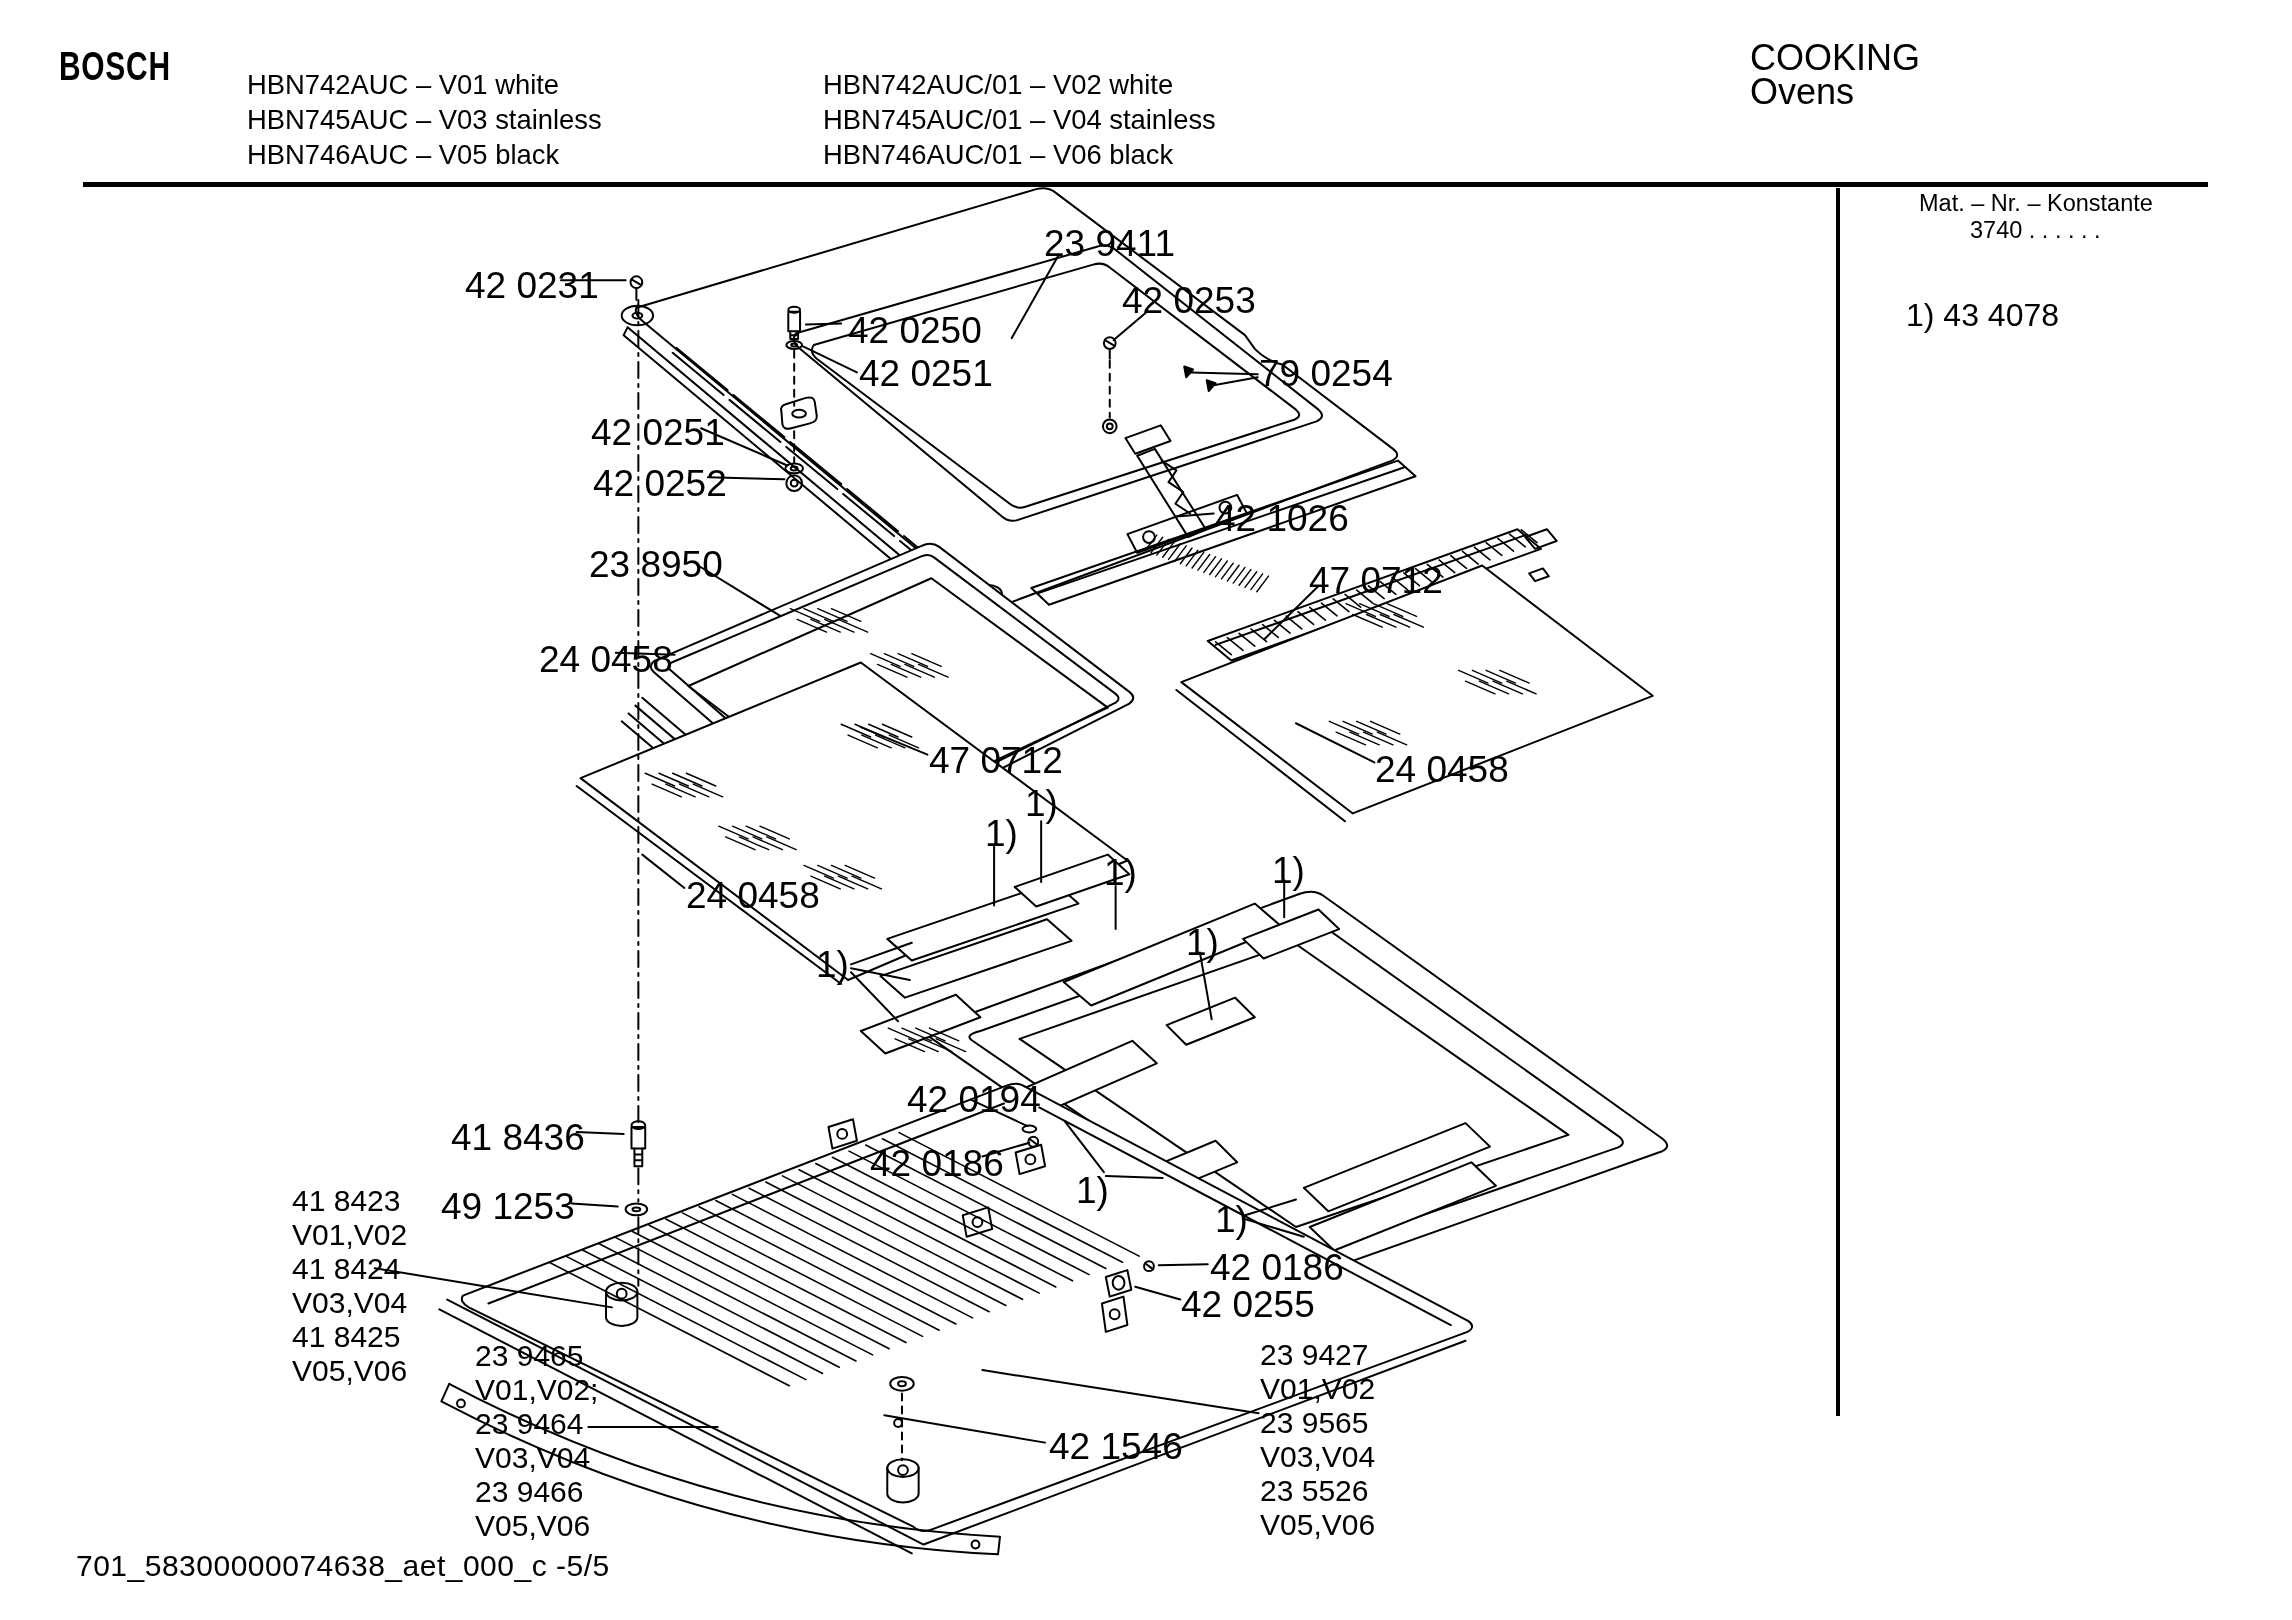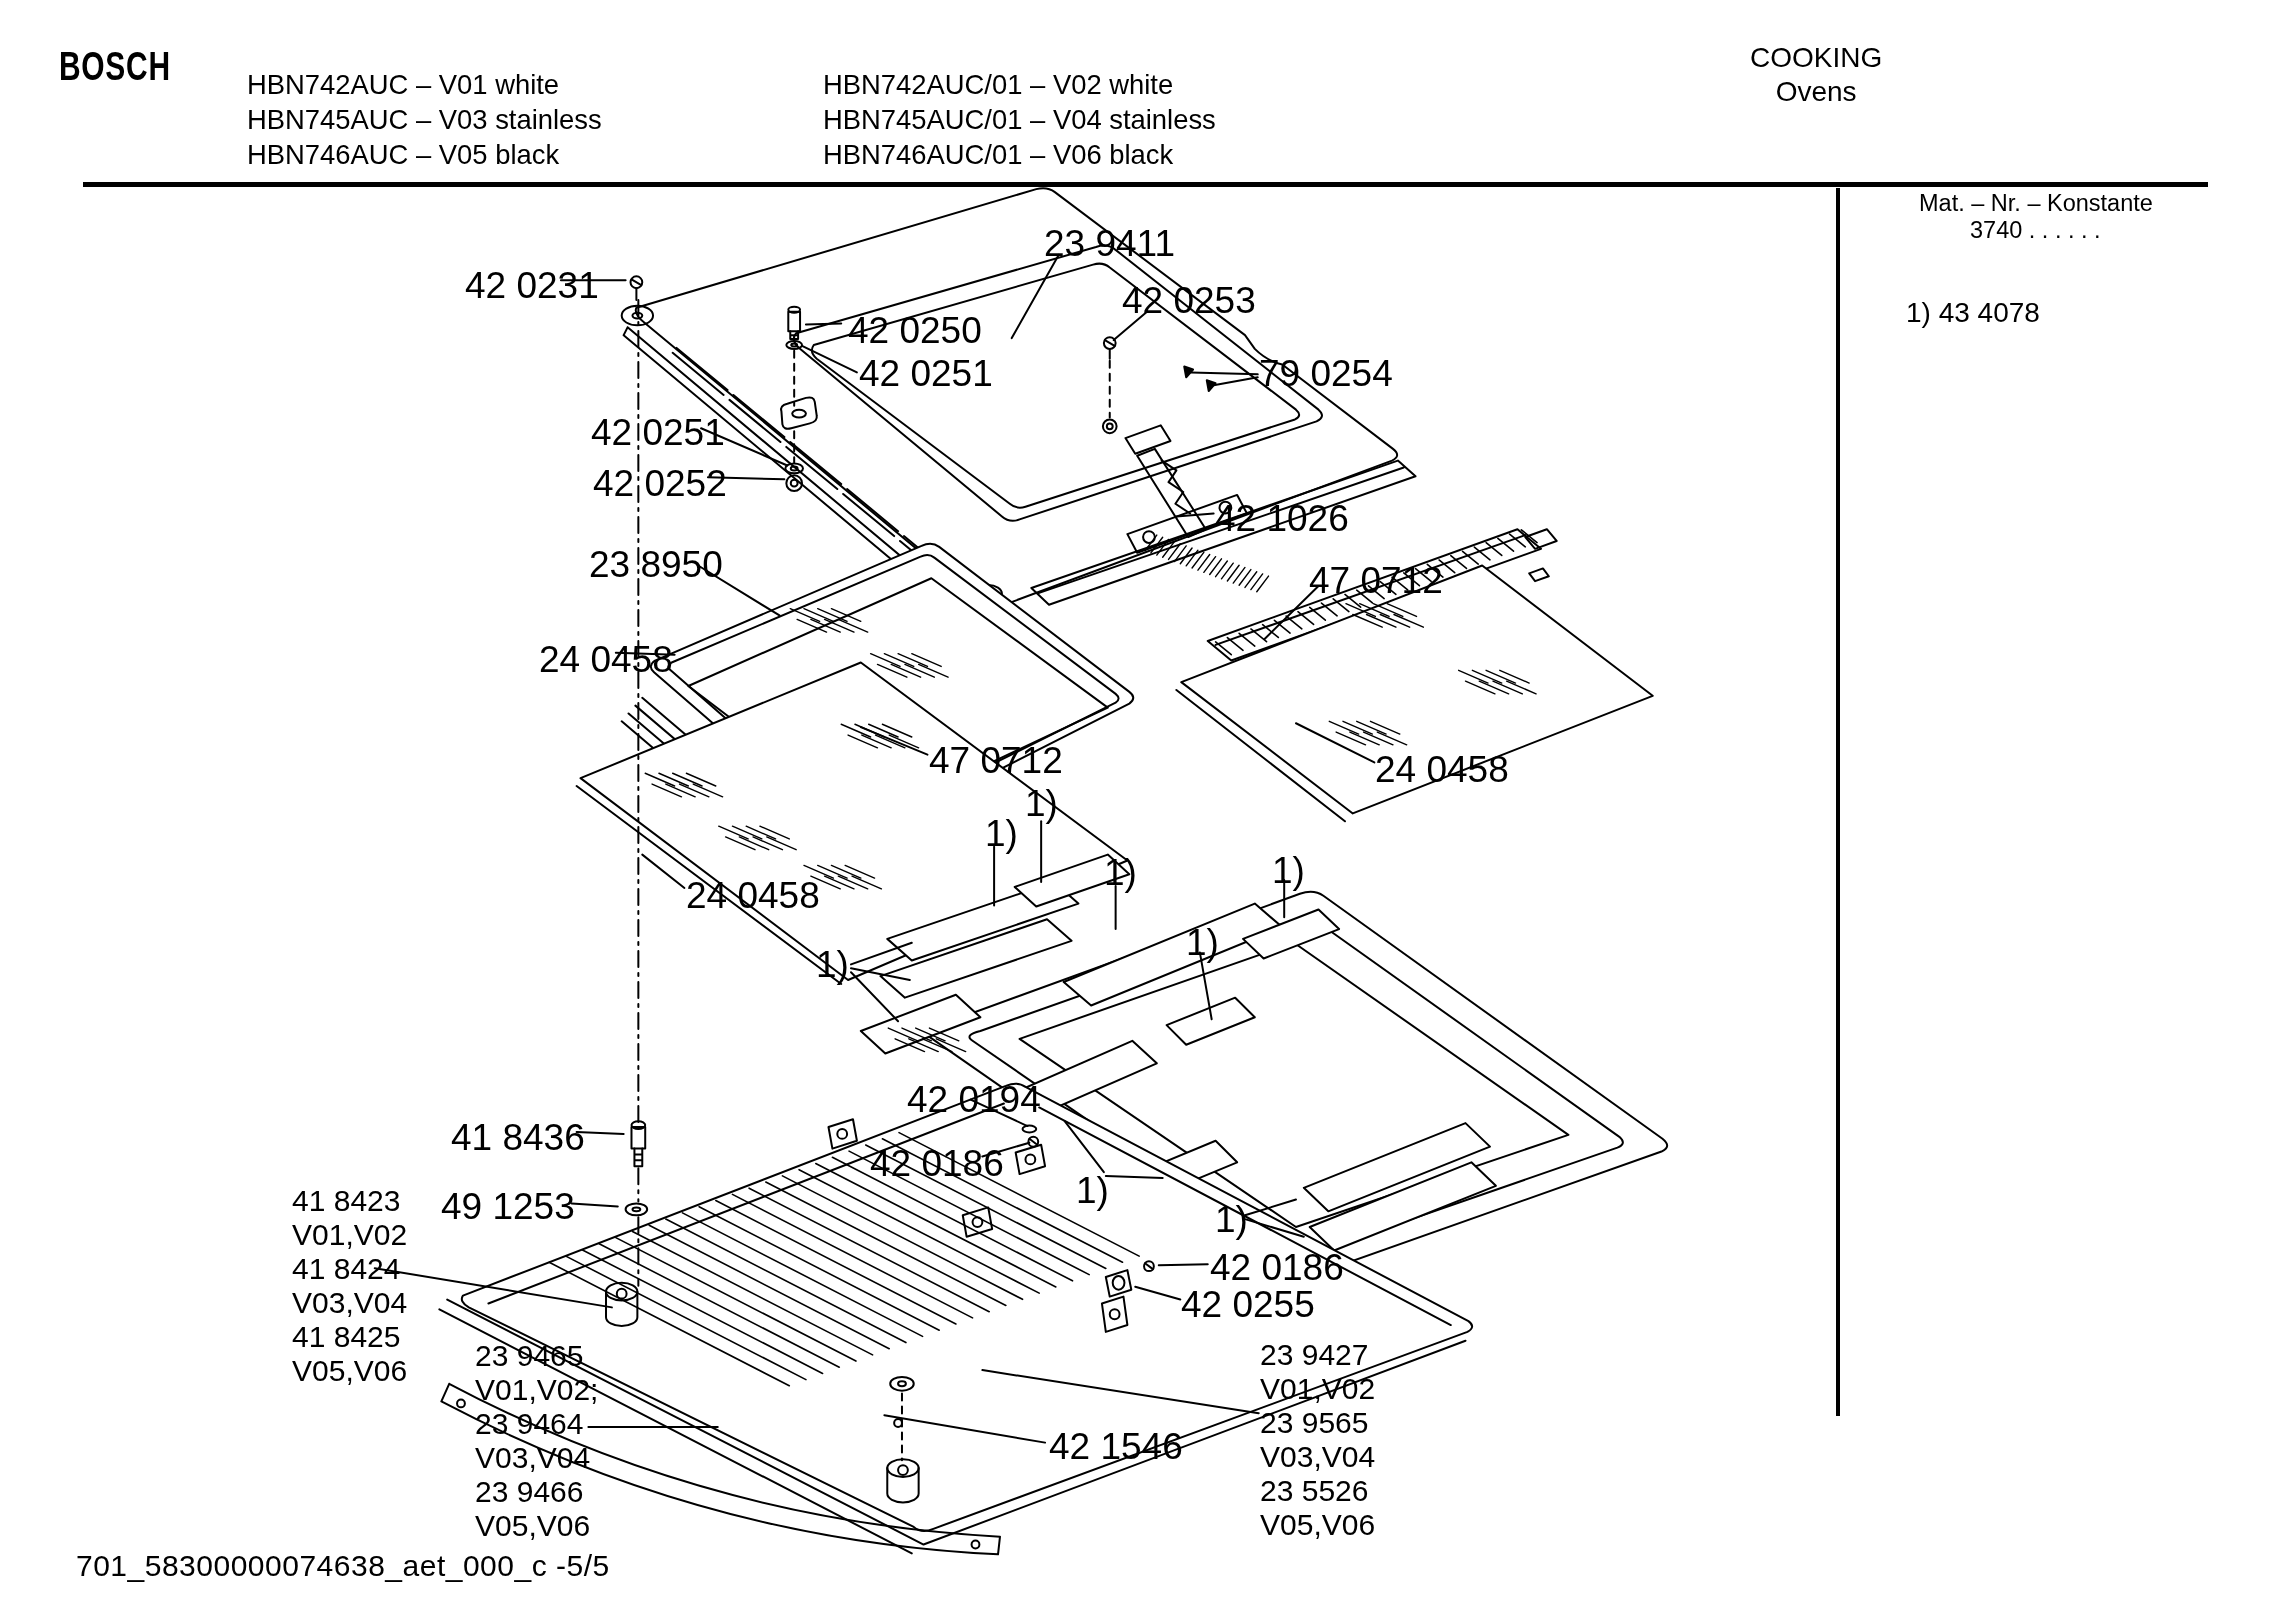--- a/index.html
+++ b/index.html
@@ -1,23 +1,23 @@
 <!DOCTYPE html>
 <html><head>
 <meta charset="utf-8">
 <style>
   html,body{margin:0;padding:0;background:#fff;}
   body{width:2293px;height:1620px;position:relative;overflow:hidden;
        font-family:"Liberation Sans",sans-serif;color:#000;}
   .abs{position:absolute;white-space:nowrap;}
   .brand{font-size:41px;font-weight:bold;transform:scaleX(.73);transform-origin:left top;letter-spacing:1px;}
   .hmodel{font-size:27.4px;line-height:35px;margin-top:40px;}
-  .hcat{font-size:28px;line-height:34px;text-align:center;}
+  .hcat{font-size:36px;line-height:34px;}
   .matline{font-size:23.5px;line-height:26.5px;}
-  .footnote{font-size:28px;text-align:right;}
+  .footnote{font-size:32px;text-align:right;}
   .co{font-size:37px;}
   .plist{font-size:30px;line-height:34px;margin-top:16px;}
   .footer{font-size:30px;letter-spacing:0.5px;}
   .rule-h{background:#000;height:4.9px;}
   .rule-v{background:#000;width:3.9px;}
   svg{position:absolute;left:0;top:0;}
   svg *{vector-effect:non-scaling-stroke;}
 </style>
 </head>
 <body>

